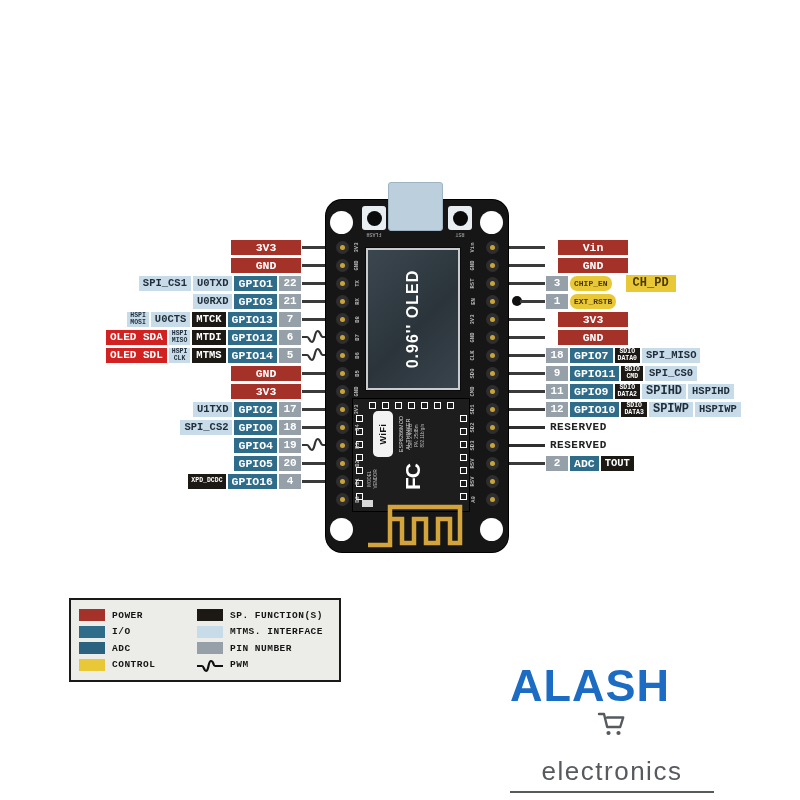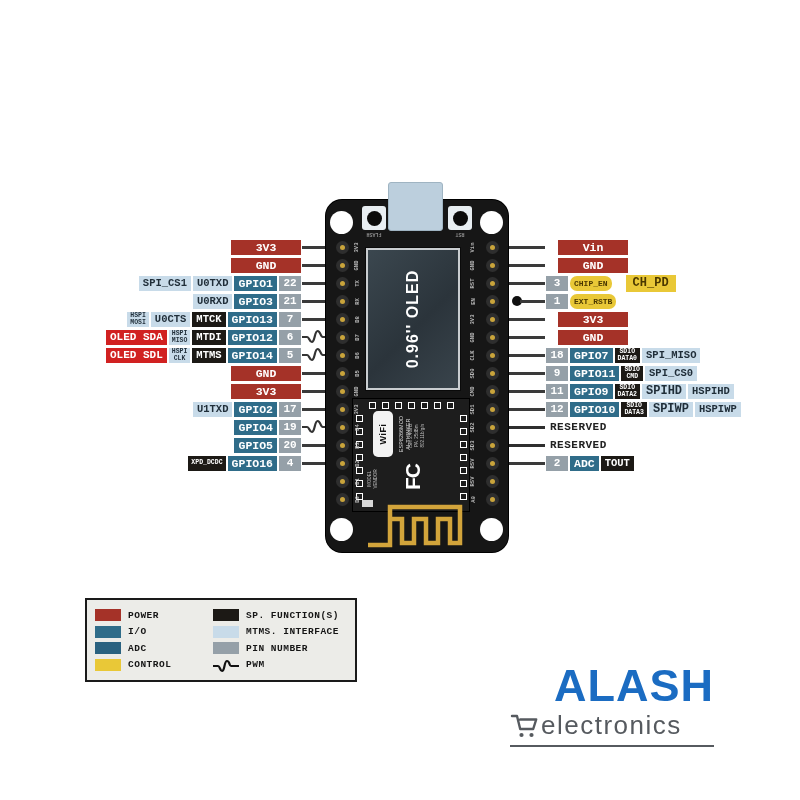--- a/index.html
+++ b/index.html
@@ -76,33 +76,33 @@
   .pinhole{width:13px;height:13px;border-radius:50%;background:#2E2E2E;
            display:flex;align-items:center;justify-content:center;}
   .pinhole i{width:5px;height:5px;border-radius:50%;background:#C9A43B;display:block;}
   .edgelabels{position:absolute;top:238px;display:flex;flex-direction:column;z-index:3;}
   #edge-left{left:350px;} #edge-right{left:466px;}
   .edgecell{width:14px;height:18px;display:flex;align-items:center;justify-content:center;}
   .edgecell span{transform:rotate(-90deg);font-size:5.5px;color:#B5B5B5;font-weight:bold;
                  white-space:nowrap;}
 
   
-  #legend{position:absolute;left:85px;top:598px;width:272px;height:84px;background:#ECECE8;
+  #legend{position:absolute;left:69px;top:598px;width:272px;height:84px;background:#ECECE8;
           border:2px solid #1A1A1A;box-sizing:border-box;display:grid;
           grid-template-columns:118px 1fr;padding:7px 8px;z-index:1;}
   .lrow{display:flex;align-items:center;height:16.5px;}
   .swatch{width:26px;height:12px;margin-right:7px;flex:none;}
   .lgl{font-size:9.5px;font-weight:bold;color:#151515;letter-spacing:0.5px;}
 
   
   #logo{position:absolute;left:510px;top:662px;width:204px;z-index:1;
-        font-family:"Liberation Sans",sans-serif;text-align:right;}
+        font-family:"Liberation Sans",sans-serif;}
   #brand{font-size:45px;font-weight:bold;color:#1B6CC2;letter-spacing:1px;line-height:1.05;}
-  #subrow{display:flex;align-items:center;gap:1px;border-bottom:2.5px solid #565A5F;
-          padding-bottom:4px;margin-top:1px;}
+  #subrow{display:flex;align-items:center;gap:18px;border-bottom:2.5px solid #565A5F;
+          padding-bottom:4px;margin-top:1px;flex-direction:column;}
   #subtitle{font-size:26px;color:#565A5F;letter-spacing:1.5px;font-weight:500;}
 </style>
 </head>
 <body>
 
 <div id="stage">
 
   <div id="left-rows" class="rows">
       <div class="prow">
         <div class="cell k-power">3V3</div>
@@ -179,20 +179,28 @@
       <div class="prow">
         <div class="cell k-power">3V3</div>
         <div class="wire w-left">
           <div class="ln"></div>
         </div>
       </div>
       <div class="prow">
         <div class="cell k-comm">U1TXD</div>
         <div class="cell k-io">GPIO2</div>
         <div class="cell k-pin">17</div>
+        <div class="wire w-left">
+          <div class="ln"></div>
+        </div>
+      </div>
+      <div class="prow">
+        <div class="cell k-comm">SPI_CS2</div>
+        <div class="cell k-io">GPIO0</div>
+        <div class="cell k-pin">18</div>
         <div class="wire w-left">
           <div class="ln"></div>
         </div>
       </div>
       <div class="prow">
         <div class="cell k-io">GPIO4</div>
         <div class="cell k-pin">19</div>
         <div class="wire w-left">
           <svg width="26" height="18" viewBox="0 0 26 18">
   <path d="M0 9 H5.2 C7.280000000000001 9 7.280000000000001 14 9.88 14 C13 14 12.48 3 15.6 3 C18.72 3 18.2 9 20.8 9 H26" fill="none" stroke="#333" stroke-width="2.2"></path>

